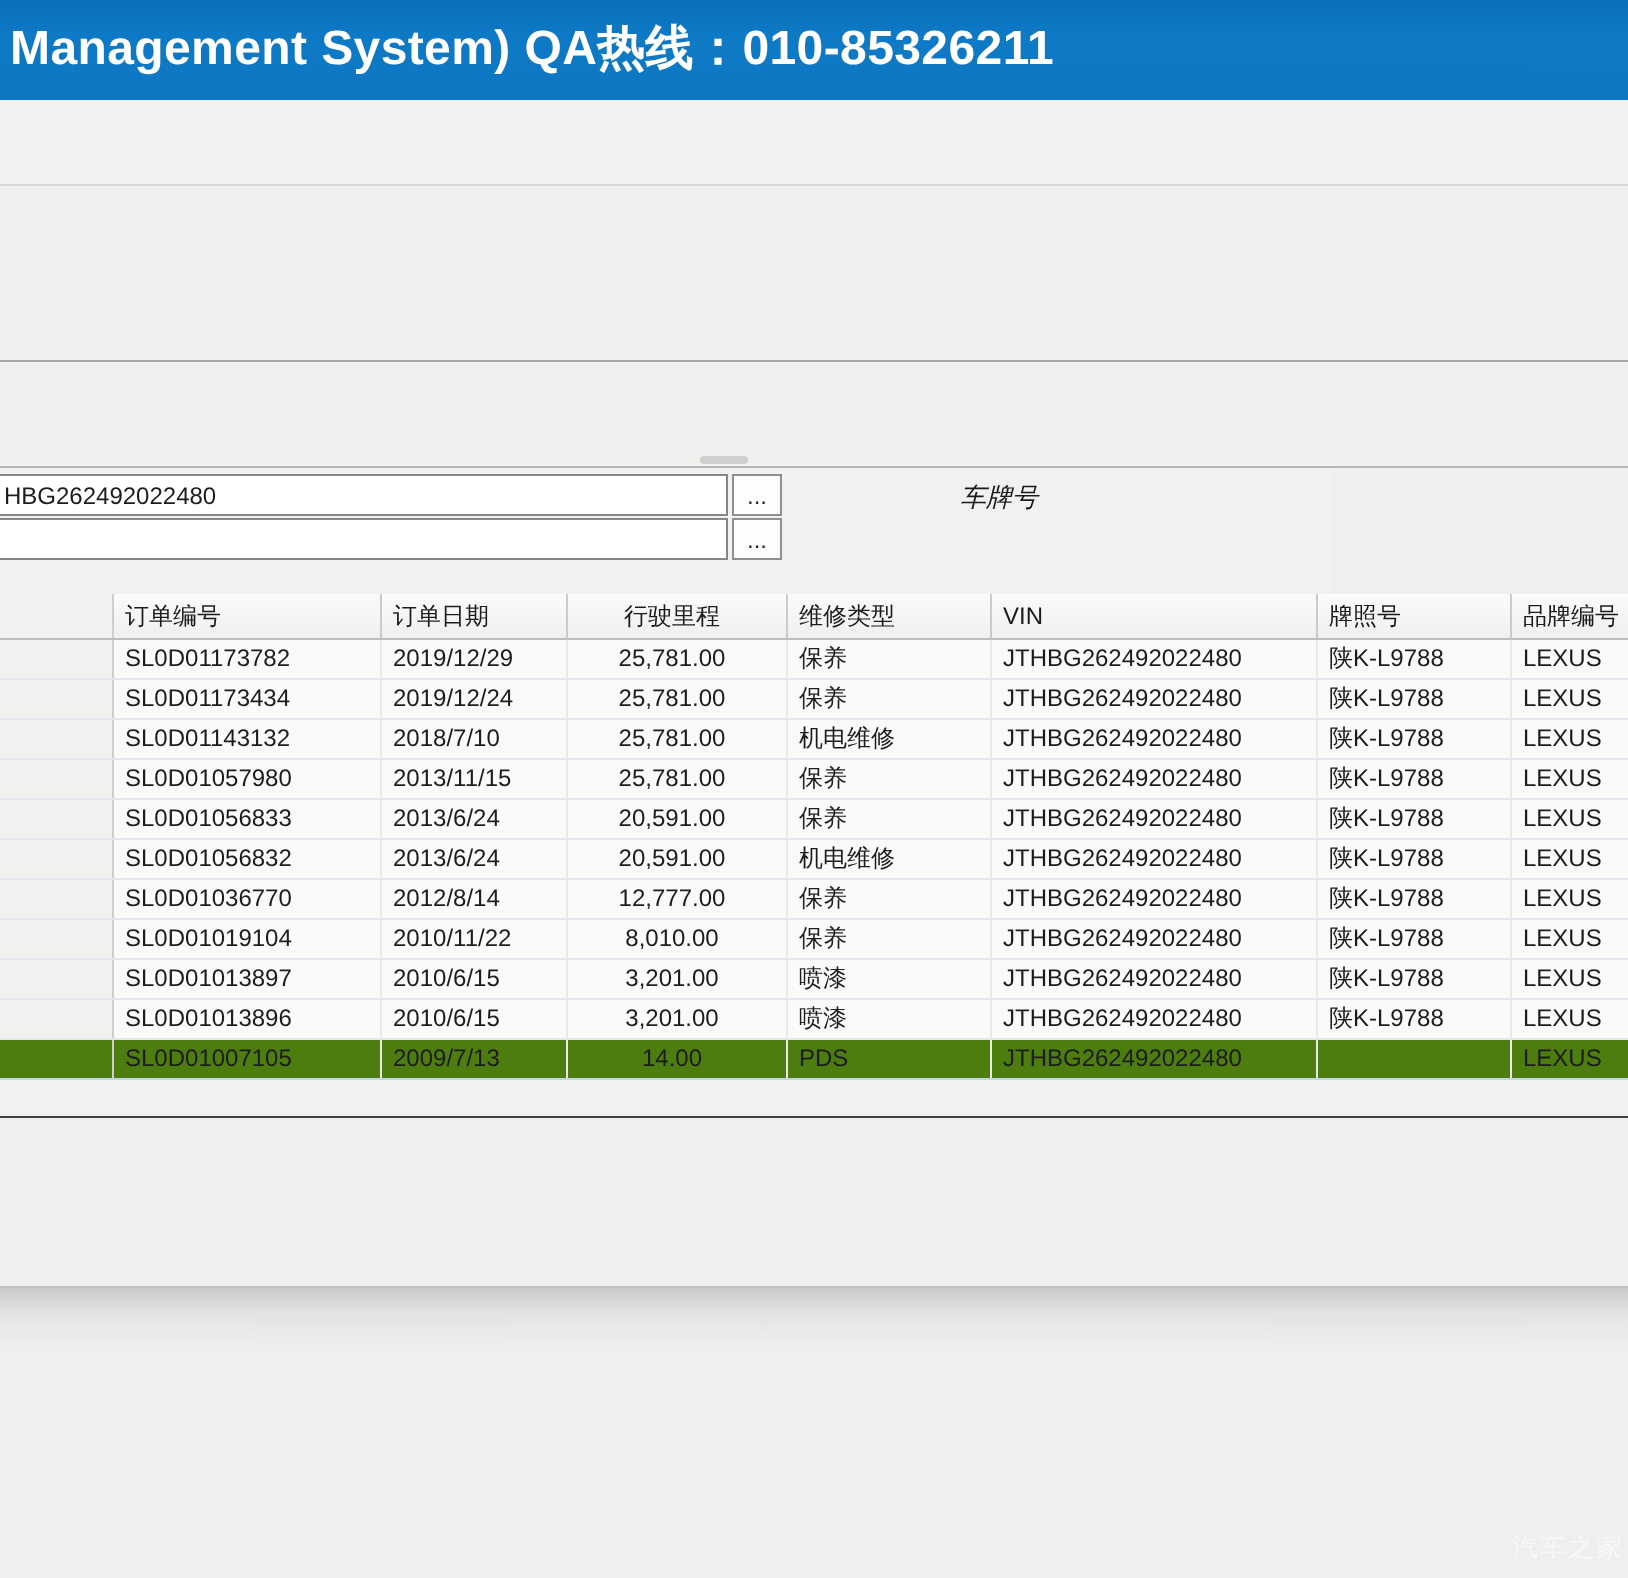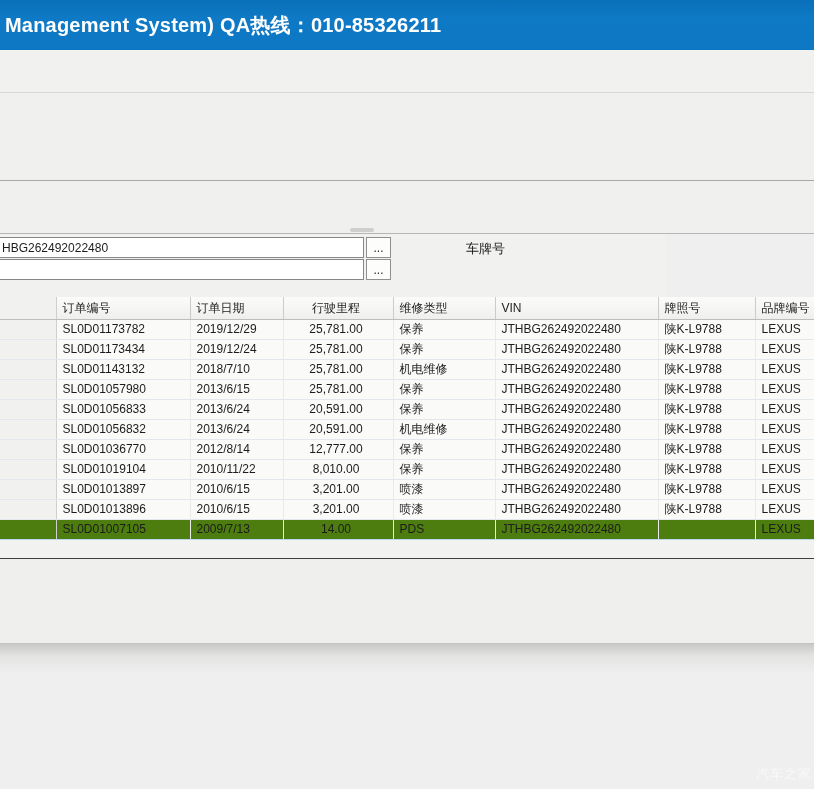--- a/index.html
+++ b/index.html
@@ -5,21 +5,21 @@
   html,body{margin:0;padding:0;}
   body{
     width:814px;height:789px;overflow:hidden;position:relative;
     font-family:"Liberation Sans","DejaVu Sans",sans-serif;
     background:#efefef;
   }
   
   .titlebar{
     position:absolute;left:0;top:0;width:814px;height:50px;
     background:linear-gradient(180deg,#0a6fb9 0%,#0e79c5 35%,#0d77c3 100%);
-    color:#ffffff;font-size:20px;font-weight:600;line-height:50px;
+    color:#ffffff;font-size:24px;font-weight:600;line-height:50px;
     padding-left:5px;box-sizing:border-box;white-space:nowrap;
     letter-spacing:.2px;
   }
   
   .band1{position:absolute;left:0;top:50px;width:814px;height:42px;background:#f1f1ef;border-bottom:1px solid #d7d7d5;box-sizing:content-box;}
   .band2{position:absolute;left:0;top:93px;width:814px;height:87px;background:#f0f0ee;border-bottom:1px solid #a8a8a6;}
   .band3{position:absolute;left:0;top:181px;width:814px;height:52px;background:#f0f0ee;border-bottom:1px solid #b6b6b4;}
   .splitter-grip{position:absolute;left:350px;bottom:1px;width:24px;height:4px;border-radius:2px;background:#cfcfcd;}
   
   .formarea{position:absolute;left:0;top:234px;width:666px;height:63px;background:#f1f1ef;}
@@ -30,21 +30,21 @@
   }
   .vin-input{top:3px;}
   .plate-input{top:25px;}
   .browse-btn{
     position:absolute;left:366px;width:25px;height:21px;box-sizing:border-box;
     border:1px solid #8f8f8f;background:#fdfdfc;font-family:inherit;
     font-size:12px;line-height:16px;text-align:center;color:#2a2a2a;padding:0;
   }
   .vin-btn{top:3px;}
   .plate-btn{top:25px;}
-  .plate-label{position:absolute;left:466px;top:6px;font-size:13px;color:#1a1a1a;}
+  .plate-label{position:absolute;left:480px;top:6px;font-size:13px;color:#1a1a1a;font-style:italic;}
   
   .gridwrap{
     position:absolute;left:0;top:297px;width:814px;height:261px;
     overflow:hidden;background:#f2f2f0;border-bottom:1px solid #404040;
   }
   table.grid{
     border-collapse:collapse;table-layout:fixed;width:900px;
     font-size:12px;color:#1c1c1c;
   }
   table.grid th{
@@ -143,21 +143,21 @@
           <td>2018/7/10</td>
           <td class="num">25,781.00</td>
           <td>机电维修</td>
           <td>JTHBG262492022480</td>
           <td>陕K-L9788</td>
           <td>LEXUS</td>
         </tr>
         <tr>
           <td class="ind"></td>
           <td>SL0D01057980</td>
-          <td>2013/6/15</td>
+          <td>2013/11/15</td>
           <td class="num">25,781.00</td>
           <td>保养</td>
           <td>JTHBG262492022480</td>
           <td>陕K-L9788</td>
           <td>LEXUS</td>
         </tr>
         <tr>
           <td class="ind"></td>
           <td>SL0D01056833</td>
           <td>2013/6/24</td>

